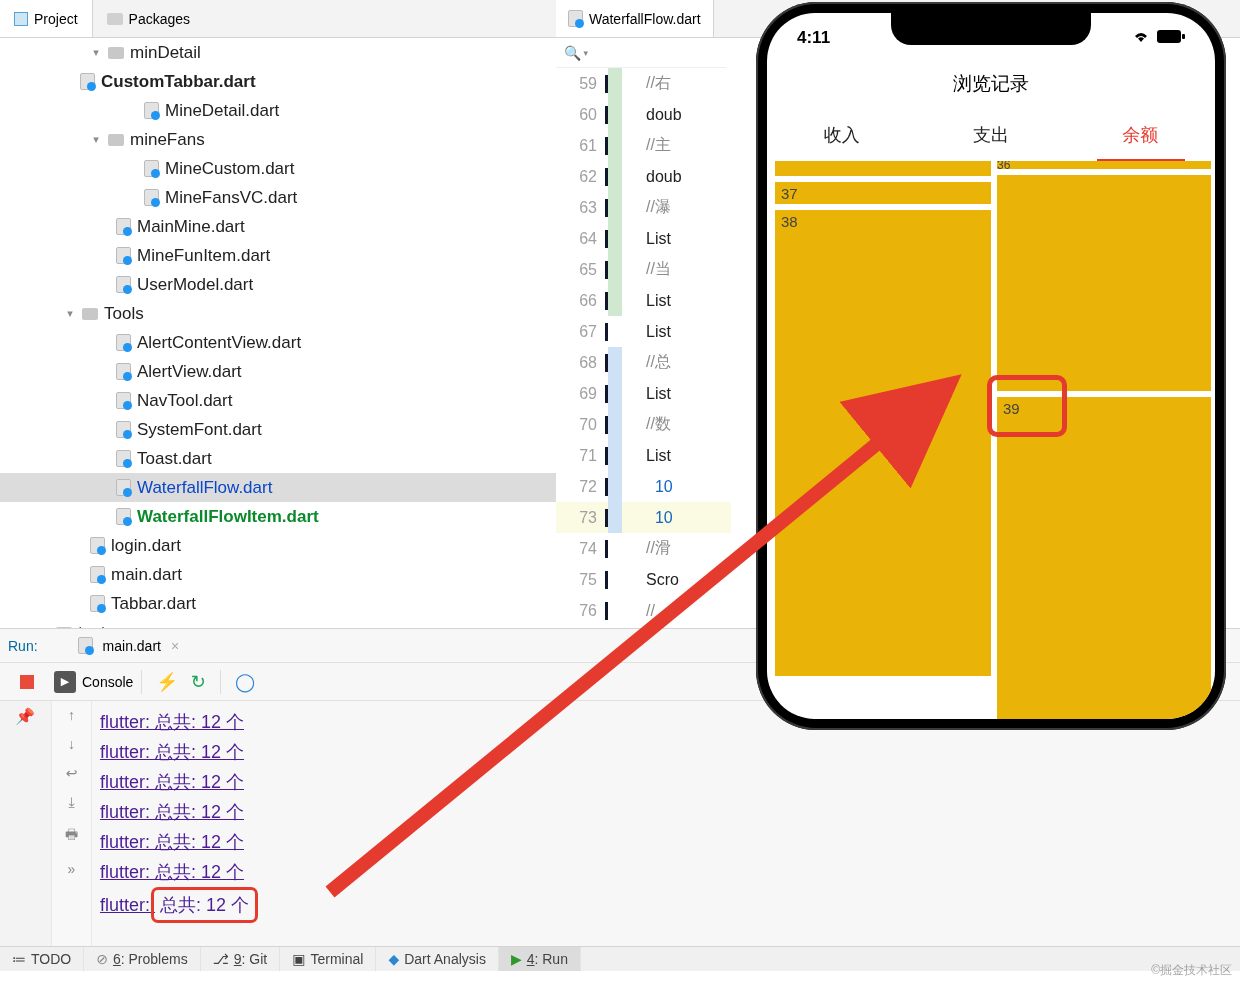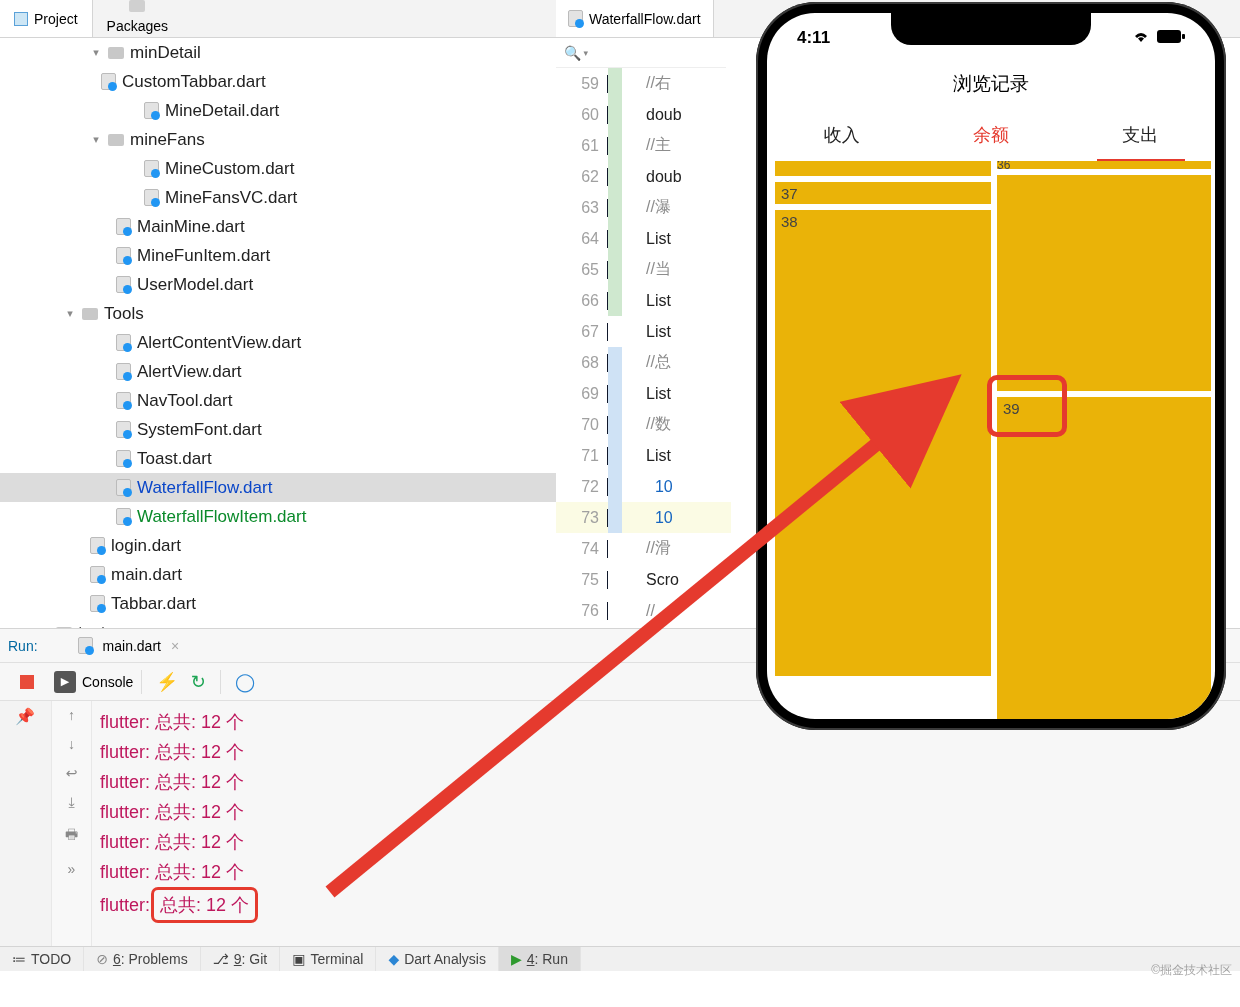--- a/index.html
+++ b/index.html
@@ -1,21 +1,21 @@
 <!DOCTYPE html>
 <html><head>
 <meta charset="utf-8">
 <style>
 * { margin: 0; padding: 0; box-sizing: border-box; font-family: -apple-system, "Helvetica Neue", Arial, sans-serif; }
 body { width: 1240px; height: 1007px; background: #fff; position: relative; overflow: hidden; font-size: 14px; }
 
 
 .top-bar { height: 38px; display: flex; align-items: center; border-bottom: 1px solid #d4d4d4; background: #f3f3f3; }
 .top-bar .tab-proj { display: flex; align-items: center; gap: 6px; padding: 0 14px; height: 100%; border-right: 1px solid #d4d4d4; background: #fff; }
-.top-bar .tab-pack { display: flex; align-items: center; gap: 6px; padding: 0 14px; height: 100%; flex-direction: column; }
+.top-bar .tab-pack { display: flex; align-items: center; gap: 6px; padding: 0 14px; height: 100%; }
 .top-bar .sq { width: 14px; height: 14px; border: 1px solid #5aa1d8; background: #cde6f5; }
 .top-bar .fold { width: 16px; height: 12px; background: #d0d0d0; border-radius: 2px; }
 .top-bar .spacer { flex: 1; }
 .top-bar .tool-icons { display: flex; gap: 14px; padding: 0 12px; color: #666; font-size: 17px; }
 
 
 .tree-panel { position: absolute; left: 0; top: 38px; width: 556px; height: 592px; background: #fff; overflow: hidden; }
 .tree-row { display: flex; align-items: center; height: 29px; padding-left: 8px; gap: 6px; white-space: nowrap; }
 .tree-row .arrow { width: 12px; text-align: center; color: #8a8a8a; font-size: 11px; }
 .tree-row .folder-ic { width: 16px; height: 12px; background: #c8c8c8; border-radius: 2px; }
@@ -29,21 +29,21 @@
 
 .editor-tabs { position: absolute; left: 556px; top: 0; right: 0; height: 38px; display: flex; align-items: center; border-bottom: 1px solid #d4d4d4; background: #f3f3f3; }
 .editor-tabs .etab { display: flex; align-items: center; gap: 6px; padding: 0 12px; height: 100%; background: #fff; border-right: 1px solid #d4d4d4; }
 .editor-tabs .fic { width: 15px; height: 17px; background: #e3e3e3; border: 1px solid #bbb; position: relative; border-radius: 2px; }
 .editor-tabs .fic::after { content: ""; position: absolute; right: -2px; bottom: -2px; width: 9px; height: 9px; background: #2196f3; border-radius: 50%; }
 
 .search-row { position: absolute; left: 556px; top: 38px; height: 30px; width: 170px; display: flex; align-items: center; padding-left: 8px; color: #888; border-bottom: 1px solid #eee; }
 
 .editor { position: absolute; left: 556px; top: 68px; width: 175px; height: 560px; background: #fff; }
 .ed-row { display: flex; height: 31px; align-items: center; font-family: Menlo, Monaco, monospace; font-size: 16px; }
-.gutter { width: 52px; text-align: right; padding-right: 8px; color: #a0a0a0; border-right: 1px solid #0f172a; }
+.gutter { width: 52px; text-align: right; padding-right: 8px; color: #a0a0a0; border-right: 3px solid #0f172a; }
 .mark   { width: 14px; height: 100%; }
 .mark.grn { background: #cfe8cf; }
 .mark.blu { background: #cfe2f5; }
 .code { padding-left: 24px; color: #222; white-space: pre; }
 .code .kw-num { color: #1565c0; }
 .code .kw-cm  { color: #8c8c8c; }
 .ed-row.hlw { background: #fbfbe4; }
 
 
 .run-panel { position: absolute; left: 0; top: 628px; right: 0; height: 318px; background: #f7f7f7; border-top: 1px solid #d4d4d4; }
@@ -52,21 +52,21 @@
 .run-head .fic2::after { content: ""; position: absolute; right: -2px; bottom: -2px; width: 9px; height: 9px; background: #2196f3; border-radius: 50%; }
 .run-sub  { height: 38px; display: flex; align-items: center; border-bottom: 1px solid #e0e0e0; }
 .run-sub .stop-sq { width: 14px; height: 14px; background: #e84b3a; margin: 0 20px; }
 .run-sub .play-bk { width: 22px; height: 22px; background: #555; border-radius: 3px; display: flex; align-items: center; justify-content: center; color: #fff; font-size: 11px; margin-right: 6px; }
 .run-sub .sep { width: 1px; height: 24px; background: #ddd; margin: 0 8px; }
 .run-sub .ic { font-size: 18px; margin: 0 6px; cursor: pointer; }
 .run-body { display: flex; height: 246px; }
 .run-left { width: 52px; display: flex; flex-direction: column; align-items: center; padding-top: 6px; gap: 4px; color: #777; border-right: 1px solid #e8e8e8; background: #f3f3f3; }
 .run-left .pin { font-size: 16px; }
 .run-gut2 { width: 40px; display: flex; flex-direction: column; align-items: center; padding-top: 6px; gap: 13px; color: #888; border-right: 1px solid #e8e8e8; background: #f8f8f8; }
-.run-console { flex: 1; padding: 6px 4px 4px 8px; font-family: Menlo, Monaco, monospace; font-size: 18px; color: #be185d; line-height: 30px; }
+.run-console { flex: 1; padding: 6px 4px 4px 8px; font-family: Menlo, Monaco, monospace; font-size: 18px; color: #4c1d95; line-height: 30px; text-decoration: underline; }
 .run-console .hl-box { display: inline-block; border: 3px solid #e53a2e; border-radius: 7px; padding: 0 6px; margin-left: -4px; }
 
 
 .bottom-bar { position: absolute; left: 0; bottom: 36px; right: 0; height: 25px; background: #f0f0f0; border-top: 1px solid #d4d4d4; display: flex; align-items: center; font-size: 14px; color: #444; }
 .bottom-bar .bitem { display: flex; align-items: center; gap: 5px; padding: 0 12px; height: 100%; border-right: 1px solid #e3e3e3; cursor: pointer; }
 .bottom-bar .bitem.on { background: #dcdcdc; }
 .bottom-bar .uline { text-decoration: underline; }
 
 
 .phone { position: absolute; right: 14px; top: 2px; width: 470px; height: 728px; background: #000; border-radius: 60px; padding: 11px; box-shadow: 0 0 0 2px #3a3a3a inset; }
@@ -118,21 +118,21 @@
     <span>—</span>
   </div>
 </div>
 
 <div class="tree-panel" id="tree">
     <div class="tree-row" style="padding-left: 90px;">
       <span class="arrow">▾</span>
       <span class="folder-ic"></span>
       <span class="name">minDetail</span>
     </div>
-    <div class="tree-row" style="padding-left: 101px;">
+    <div class="tree-row" style="padding-left: 80px; font-weight: bold;">
       <span class="file-ic"></span>
       <span class="name">CustomTabbar.dart</span>
     </div>
     <div class="tree-row" style="padding-left: 144px;">
       <span class="file-ic"></span>
       <span class="name">MineDetail.dart</span>
     </div>
     <div class="tree-row" style="padding-left: 90px;">
       <span class="arrow">▾</span>
       <span class="folder-ic"></span>
@@ -180,21 +180,21 @@
       <span class="name">SystemFont.dart</span>
     </div>
     <div class="tree-row" style="padding-left: 116px;">
       <span class="file-ic"></span>
       <span class="name">Toast.dart</span>
     </div>
     <div class="tree-row sel" style="padding-left: 116px;">
       <span class="file-ic"></span>
       <span class="name blue">WaterfallFlow.dart</span>
     </div>
-    <div class="tree-row" style="padding-left: 116px;">
+    <div class="tree-row" style="padding-left: 116px; font-weight: bold;">
       <span class="file-ic"></span>
       <span class="name green">WaterfallFlowItem.dart</span>
     </div>
     <div class="tree-row" style="padding-left: 90px;">
       <span class="file-ic"></span>
       <span class="name">login.dart</span>
     </div>
     <div class="tree-row" style="padding-left: 90px;">
       <span class="file-ic"></span>
       <span class="name">main.dart</span>
@@ -395,22 +395,22 @@
           <svg width="28" height="13" viewBox="0 0 28 13">
               <rect x="0" y="0" width="24" height="13" rx="3" fill="#000"></rect>
               <rect x="25" y="4" width="3" height="5" rx="1" fill="#000"></rect>
             </svg>
         </span>
       </span>
     </div>
     <div class="nav-title">浏览记录</div>
     <div class="seg">
       <div class="sitem">收入</div>
+      <div class="sitem">支出</div>
       <div class="sitem on">余额</div>
-      <div class="sitem">支出</div>
     </div>
     <div class="seg-line"></div>
     <div class="wf-area">
       <div class="wf-col-l">
         <div class="card c1"></div>
         <div class="card c2">37</div>
         <div class="card c3">38</div>
       </div>
       <div class="wf-col-r">
         <div class="card c4" style="font-size:12px;line-height:8px;overflow:hidden">36</div>

